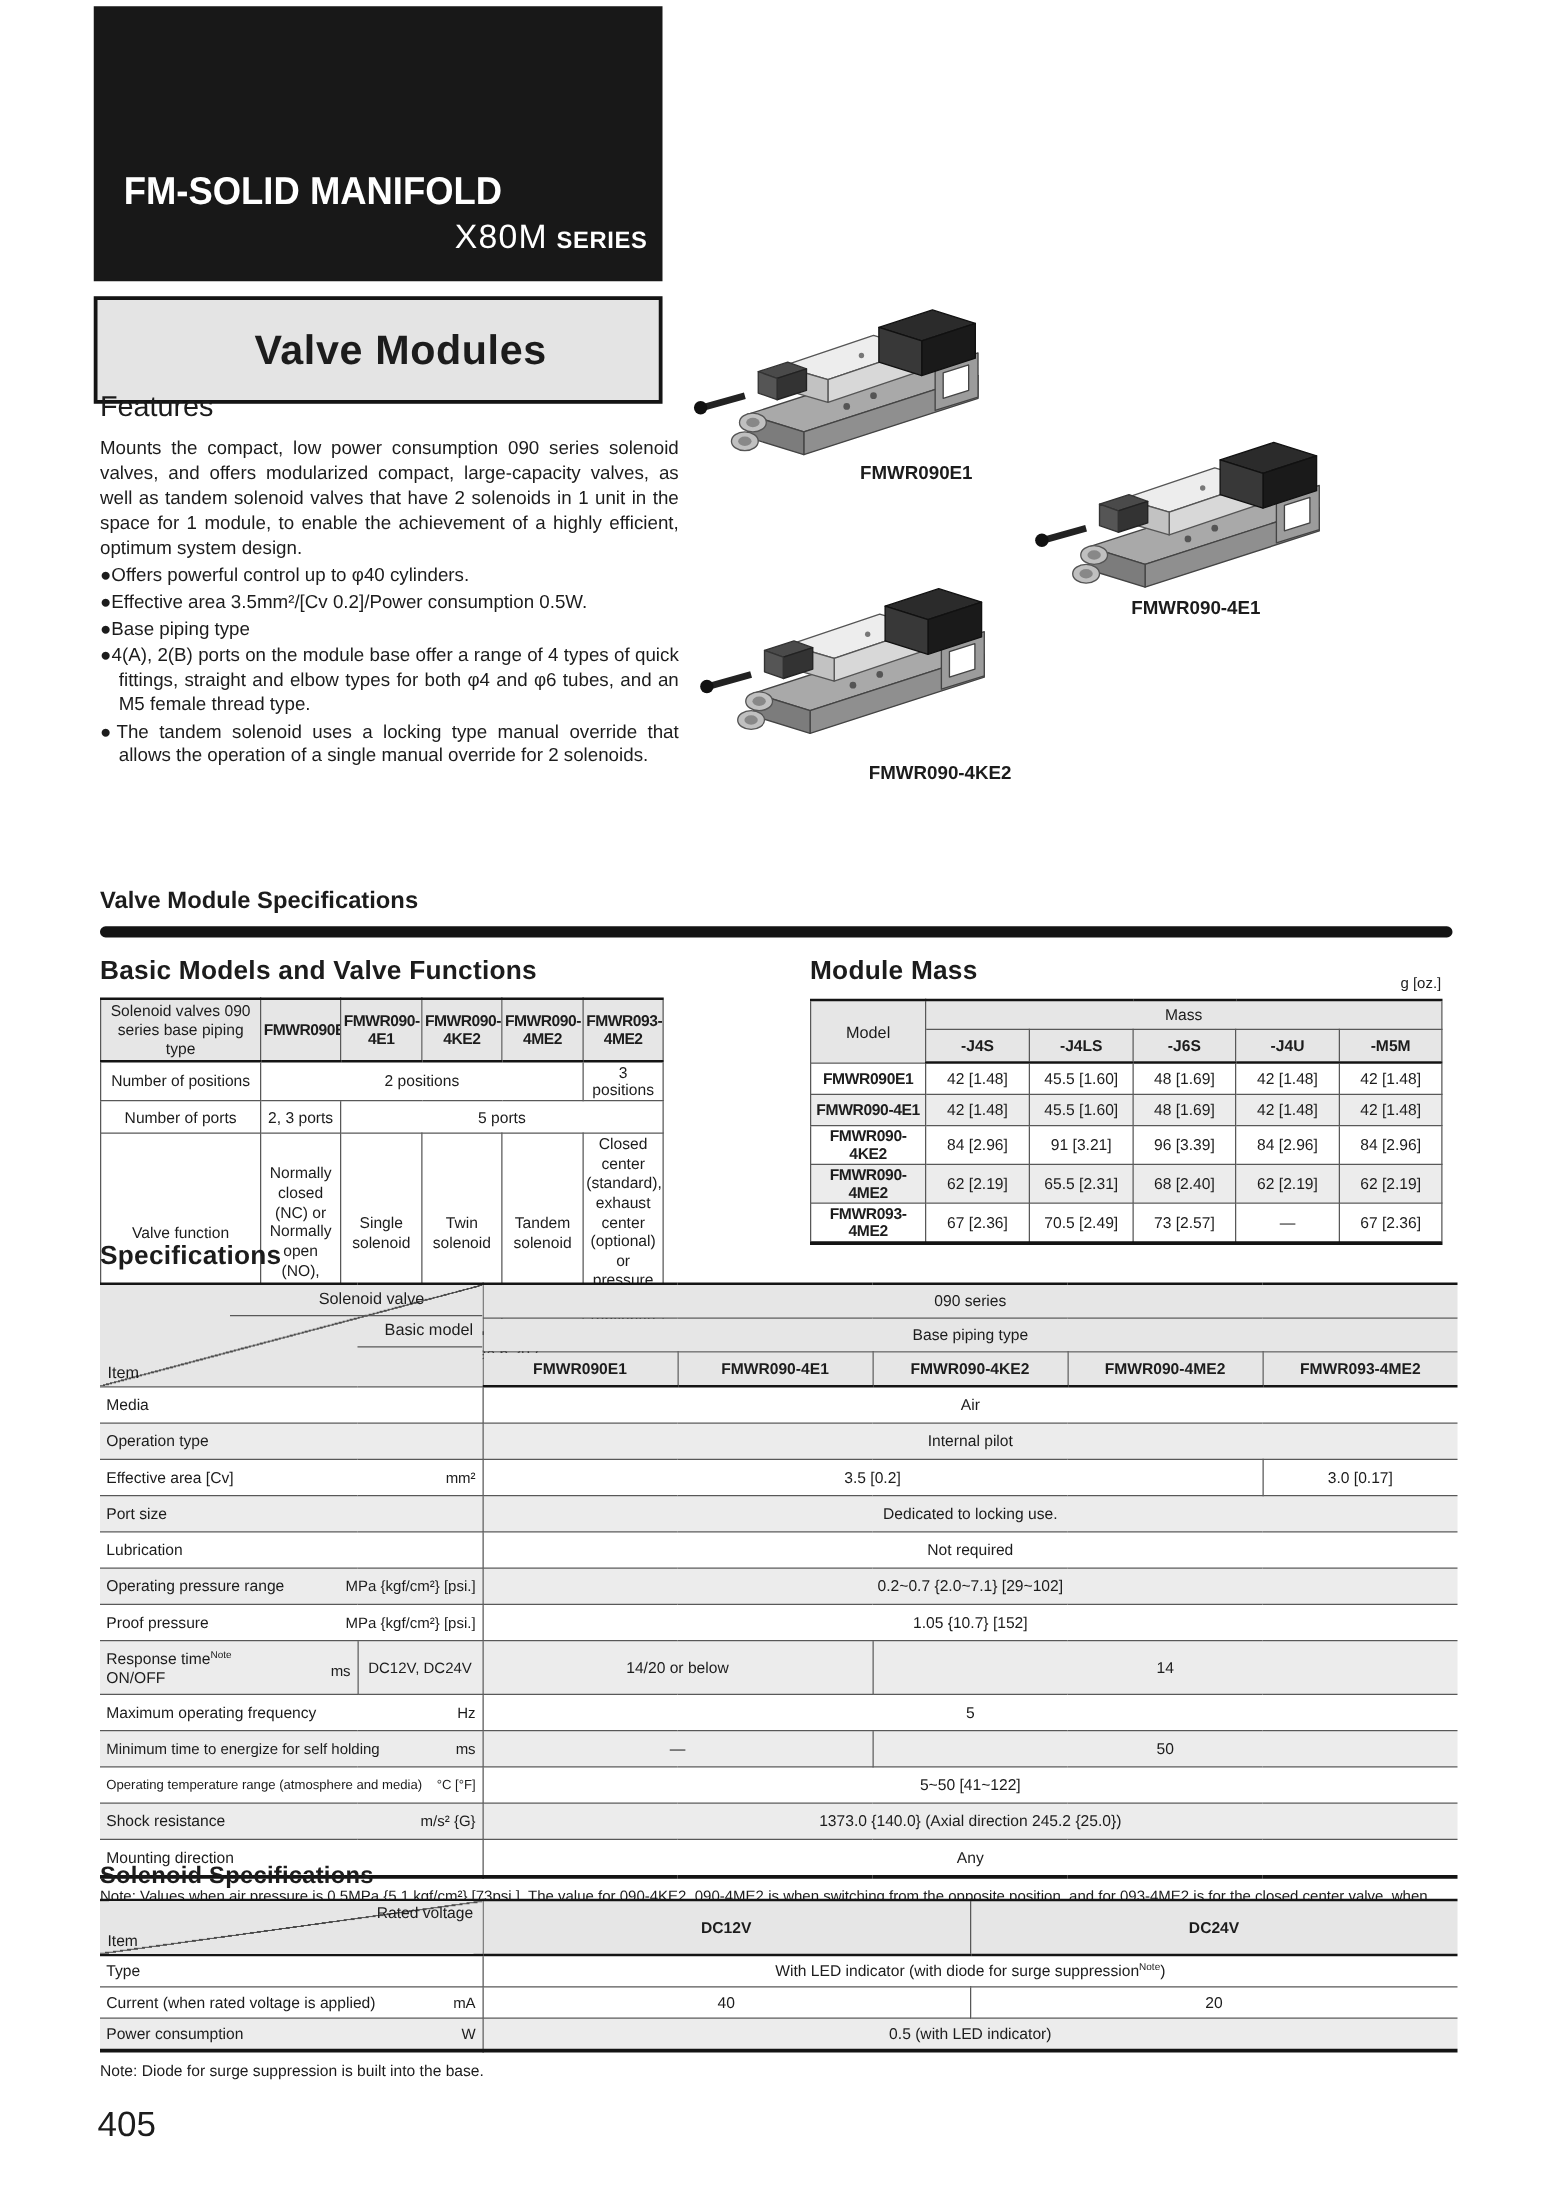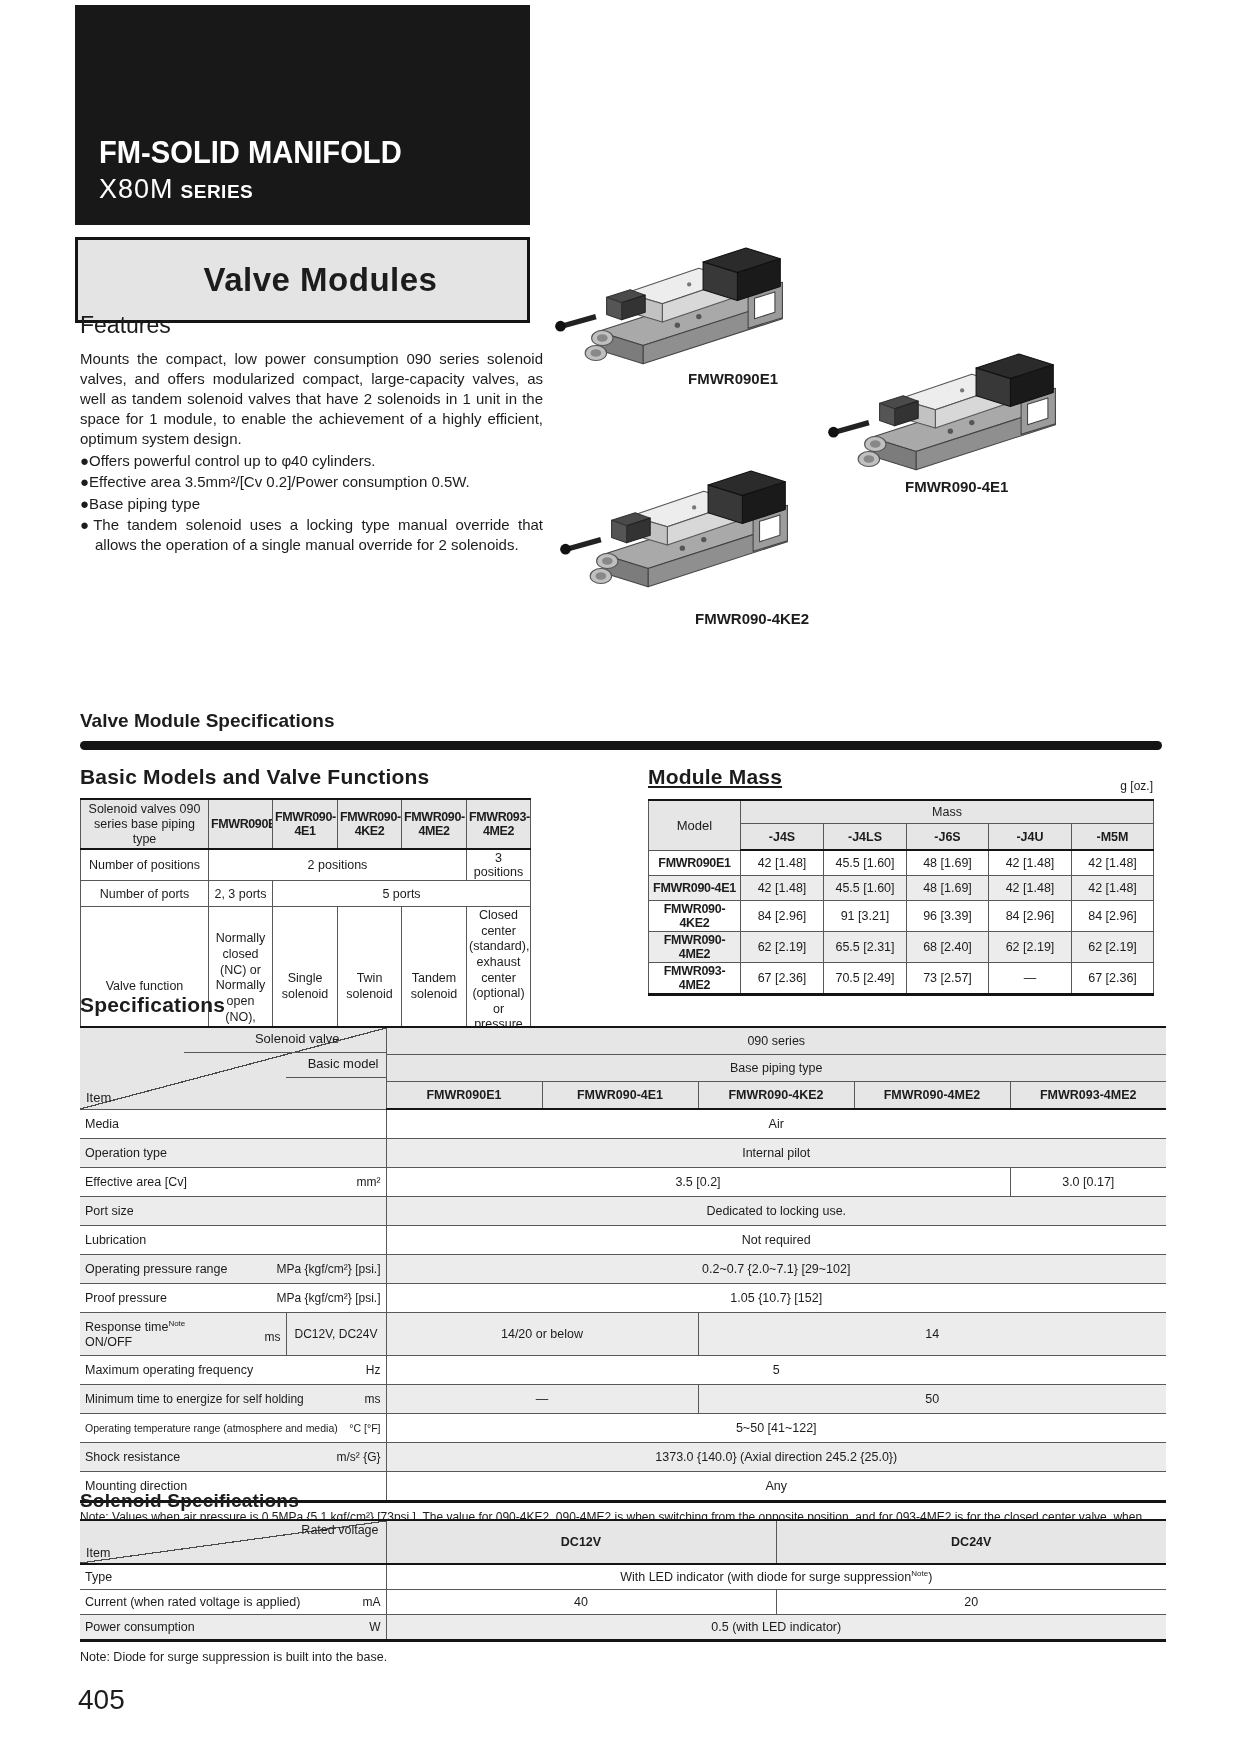--- a/index.html
+++ b/index.html
@@ -5,21 +5,21 @@
   html,body{margin:0;padding:0;background:#fff;}
   body{width:1240px;height:1754px;position:relative;
        font-family:"Liberation Sans","DejaVu Sans",sans-serif;color:#1c1c1c;}
   .abs{position:absolute;}
 
   
   #black-header{left:75px;top:5px;width:455px;height:220px;background:#181818;color:#fff;
     display:flex;flex-direction:column;justify-content:flex-end;
     padding:0 12px 20px 24px;box-sizing:border-box;}
   .bh-line1{font-size:31px;font-weight:bold;transform:scaleX(.94);transform-origin:left;white-space:nowrap;}
-  .bh-line2{margin-top:3px;}
+  .bh-line2{margin-top:3px;text-align:right;}
   .bh-x80m{font-size:27px;font-weight:400;letter-spacing:1px;}
   .bh-series{font-size:19px;font-weight:bold;margin-left:7px;letter-spacing:.5px;}
 
   
   #banner{left:75px;top:237px;width:455px;height:86px;background:#e4e4e4;
     border:3px solid #141414;box-sizing:border-box;
     display:flex;align-items:center;justify-content:center;}
   #banner .t{font-size:33px;font-weight:bold;letter-spacing:.5px;margin-left:36px;}
 
   
@@ -54,21 +54,21 @@
   .corner-small{font-size:10px;text-align:left;padding-left:4px;line-height:1.2;}
   .model-h{font-size:10.5px;font-weight:bold;letter-spacing:-.4px;padding:0;}
   .rowlab{font-size:11.5px;text-align:left;padding-left:4px;}
   .val13{font-size:13px;}
   .fn-small{font-size:9.5px;line-height:1.25;padding:0 1px;}
   .fn-mid{font-size:14px;line-height:1.3;}
   .remark{font-size:12.5px;margin-top:8px;}
 
   
   #massblk{left:648px;top:765px;width:505px;}
-  #massblk .mass-headrow{position:relative;height:28px;text-decoration:underline;}
+  #massblk .mass-headrow{position:relative;height:28px;}
   #massblk .gl{position:absolute;right:0;bottom:0;font-size:12px;}
   #massblk table{margin-top:6px;}
   .mass-model{font-size:11px;font-weight:bold;letter-spacing:-.3px;}
   .mass-colh{font-size:12.5px;font-weight:bold;}
   .mass-val{font-size:12.5px;}
 
   
   #specblk{left:80px;top:993px;width:1086px;}
   #specblk table{margin-top:9px;}
   .sp td{height:26px;}
@@ -155,20 +155,21 @@
 <div class="abs" id="banner">
   <div class="t">Valve Modules</div>
 </div>
 
 <div class="abs" id="features">
   <h3>Features</h3>
   <p class="intro">Mounts the compact, low power consumption 090 series solenoid valves, and offers modularized compact, large-capacity valves, as well as tandem solenoid valves that have 2 solenoids in 1 unit in the space for 1 module, to enable the achievement of a highly efficient, optimum system design.</p>
   <div class="bullet"><span>●</span><span>Offers powerful control up to φ40 cylinders.</span></div>
   <div class="bullet"><span>●</span><span>Effective area 3.5mm²/[Cv 0.2]/Power consumption 0.5W.</span></div>
   <div class="bullet"><span>●</span><span>Base piping type</span></div>
+  <div class="bullet"><span>●</span><span>4(A), 2(B) ports on the module base offer a range of 4 types of quick fittings, straight and elbow types for both φ4 and φ6 tubes, and an M5 female thread type.</span></div>
   <div class="bullet"><span>●</span><span>The tandem solenoid uses a locking type manual override that allows the operation of a single manual override for 2 solenoids.</span></div>
 </div>
 
 <svg class="abs" style="left:553px;top:232px" width="238" height="152" viewBox="-32 8 222 124">
   <use href="#valveg"></use>
 </svg>
 <div class="prod-label" style="left:688px;top:370px">FMWR090E1</div>
 
 <svg class="abs" style="left:826px;top:338px" width="238" height="152" viewBox="-32 8 222 124">
   <use href="#valveg"></use>

